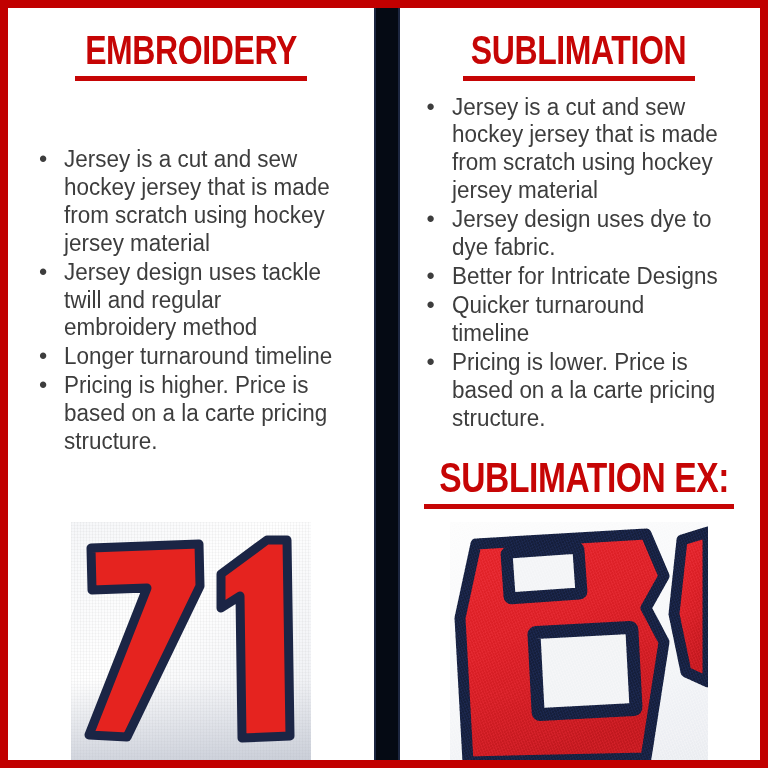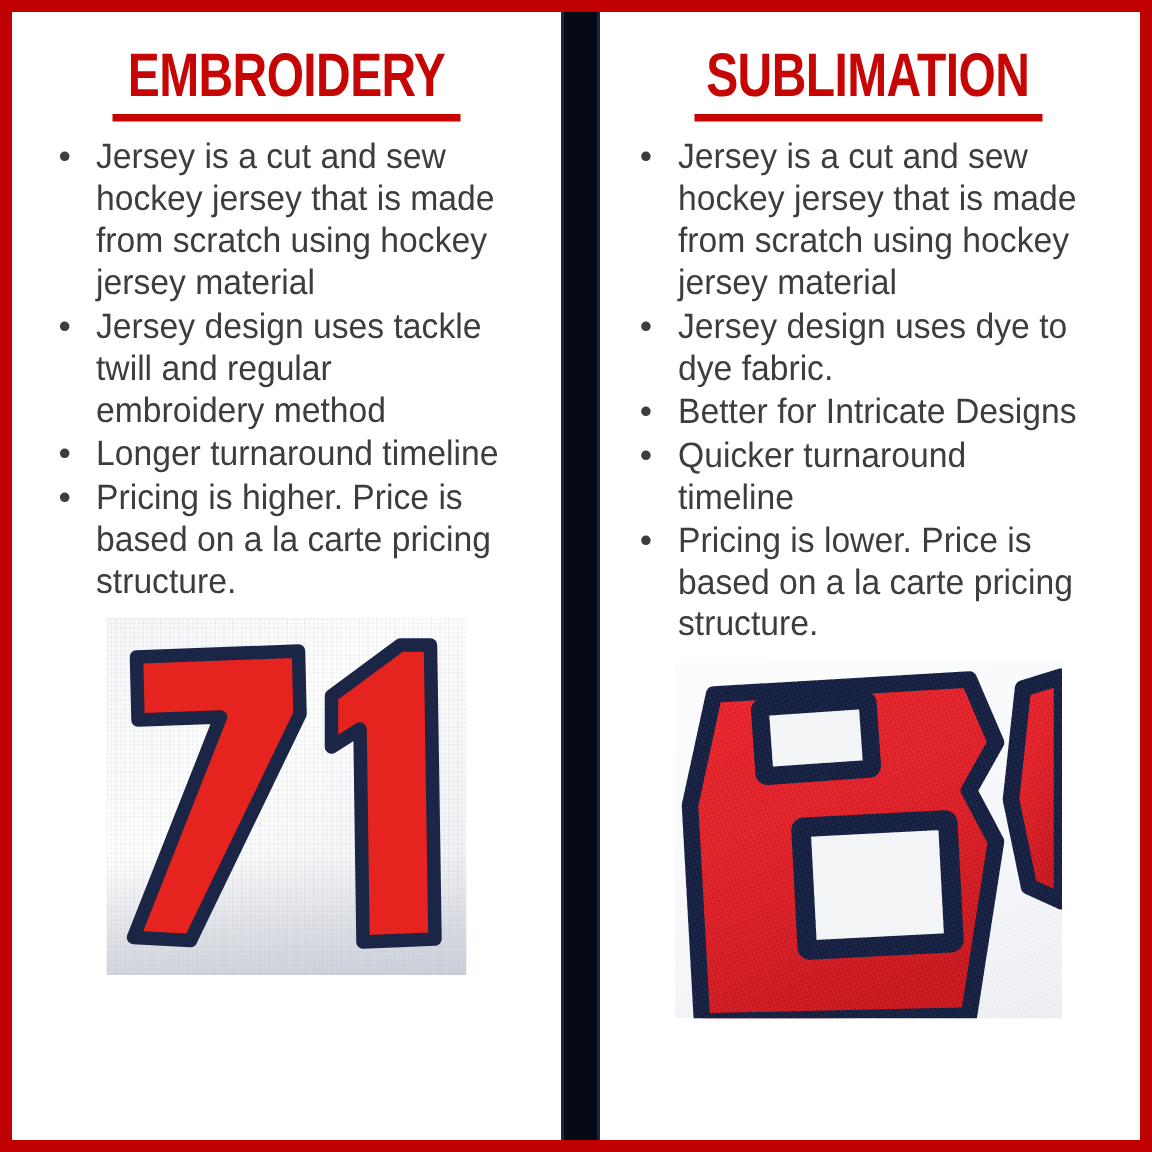--- a/index.html
+++ b/index.html
@@ -29,20 +29,21 @@
   }
 
   .col {
     position: relative;
     box-sizing: border-box;
     height: 100%;
     display: flex;
     flex-direction: column;
     align-items: center;
     background: #ffffff;
+    justify-content: space-between;
   }
   .col-left  { width: 366px; }
   .col-right { width: 357px; }
 
   .divider {
     width: 26px;
     height: 100%;
     box-sizing: border-box;
     background: #050a14;
     border-left: 2px solid #1c2640;
@@ -248,20 +249,24 @@
         <li>
           <span class="dot">•</span>
           <span class="bullet-text">Quicker turnaround timeline</span>
         </li>
         <li>
           <span class="dot">•</span>
           <span class="bullet-text">Pricing is lower. Price is based on a la carte pricing structure.</span>
         </li>
       </ul>
 
+      <div class="heading-wrap h-mid">
+        <div class="heading big">SUBLIMATION EX:</div>
+        <div class="heading-rule r-mid-rule"></div>
+      </div>
 
       <div class="photo photo-right">
         <div class="subl-bg"></div>
         <svg class="subl-svg" viewBox="0 0 258 238">
           <defs>
             <linearGradient id="redgrad" x1="0" y1="0" x2="0.4" y2="1">
               <stop offset="0%" stop-color="#e8272e"></stop>
               <stop offset="55%" stop-color="#dc2128"></stop>
               <stop offset="100%" stop-color="#c61a21"></stop>
             </linearGradient>

